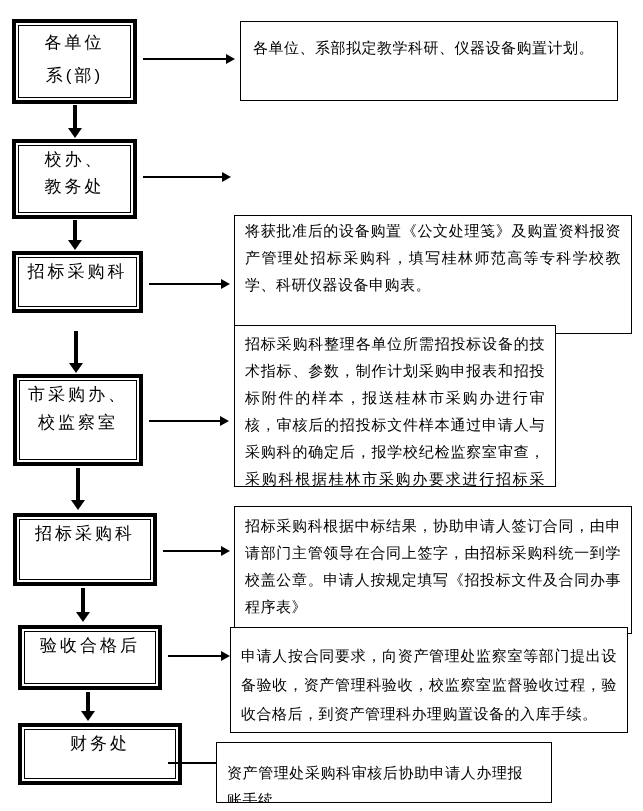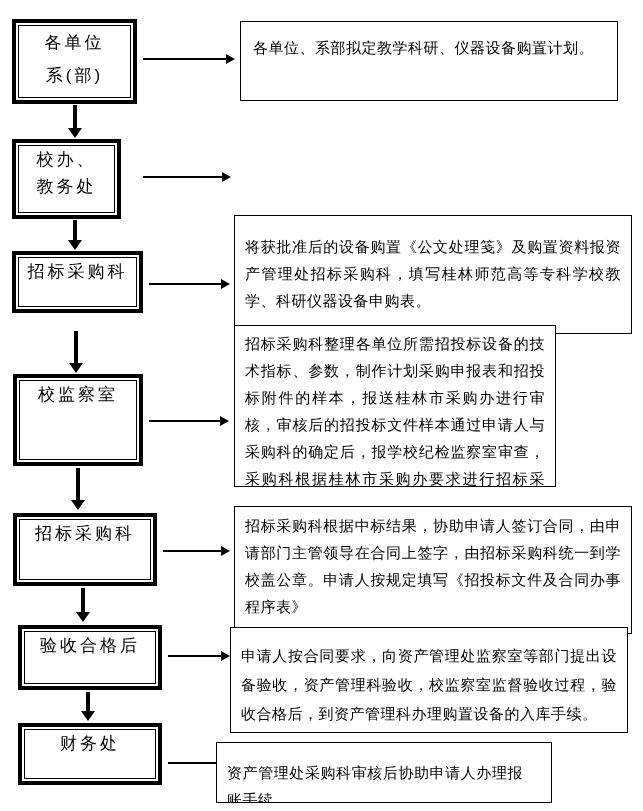--- a/index.html
+++ b/index.html
@@ -71,21 +71,21 @@
     <div class="head"></div>
   </div>
   <div class="rbox" style="left:240px;top:21px;width:378px;height:80px;padding:12px 10px 0 12px">
     <div>各单位、系部拟定教学科研、仪器设备购置计划。</div>
   </div>
   <div class="varrow" style="left:68px;top:105px;height:33px">
     <div class="shaft"></div>
     <div class="head"></div>
   </div>
 
-  <div class="lbox" style="left:12px;top:139px;width:109px;height:80px">
+  <div class="lbox" style="left:12px;top:139px;width:125px;height:80px">
     <div class="lbox-inner">
       <div class="lbox-label">
         <div>校办、</div>
         <div>教务处</div>
       </div>
     </div>
   </div>
   <div class="harrow" style="left:143px;top:171px;width:88px">
     <div class="shaft"></div>
     <div class="head"></div>
@@ -99,31 +99,32 @@
     <div class="lbox-inner">
       <div class="lbox-label">
         <div>招标采购科</div>
       </div>
     </div>
   </div>
   <div class="harrow" style="left:149px;top:278px;width:81px">
     <div class="shaft"></div>
     <div class="head"></div>
   </div>
-  <div class="rbox" style="left:234px;top:215px;width:398px;height:119px;padding:17px 10px 0 10px">
+  <div class="rbox" style="left:234px;top:215px;width:398px;height:119px;padding:1px 10px 0 10px">
     <div>将获批准后的设备购置《公文处理笺》及购置资料报资产管理处招标采购科，填写桂林师范高等专科学校教学、科研仪器设备申购表。</div>
   </div>
   <div class="varrow" style="left:69px;top:331px;height:42px">
     <div class="shaft"></div>
     <div class="head"></div>
   </div>
 
   <div class="lbox" style="left:13px;top:374px;width:130px;height:92px">
     <div class="lbox-inner">
       <div class="lbox-label lh-mid">
+        <div>市采购办、</div>
         <div>校监察室</div>
       </div>
     </div>
   </div>
   <div class="harrow" style="left:149px;top:415px;width:80px">
     <div class="shaft"></div>
     <div class="head"></div>
   </div>
   <div class="rbox" style="left:234px;top:325px;width:322px;height:162px;padding:4px 10px 0 10px">
     <div>招标采购科整理各单位所需招投标设备的技术指标、参数，制作计划采购申报表和招投标附件的样本，报送桂林市采购办进行审核，审核后的招投标文件样本通过申请人与采购科的确定后，报学校纪检监察室审查，采购科根据桂林市采购办要求进行招标采购。申请人须按规定填写《招投标文件及合同办事程序表》</div>
@@ -164,21 +165,21 @@
     <div class="head"></div>
   </div>
   <div class="rbox" style="left:230px;top:627px;width:398px;height:106px;padding:13px 10px 0 10px;line-height:29px">
     <div>申请人按合同要求，向资产管理处监察室等部门提出设备验收，资产管理科验收，校监察室监督验收过程，验收合格后，到资产管理科办理购置设备的入库手续。</div>
   </div>
   <div class="varrow" style="left:81px;top:692px;height:29px">
     <div class="shaft"></div>
     <div class="head"></div>
   </div>
 
-  <div class="lbox" style="left:18px;top:723px;width:144px;height:62px">
+  <div class="lbox" style="left:18px;top:723px;width:164px;height:62px">
     <div class="lbox-inner">
       <div class="lbox-label">
         <div>财务处</div>
       </div>
     </div>
   </div>
   <div class="harrow" style="left:168px;top:757px;width:62px">
     <div class="shaft"></div>
     <div class="head"></div>
   </div>

